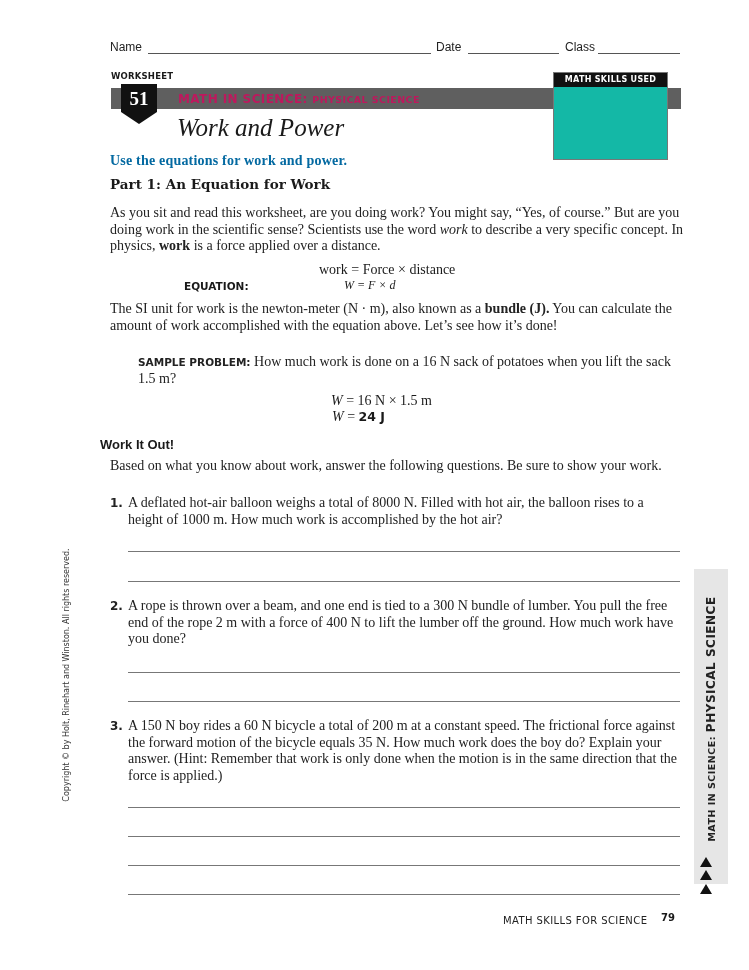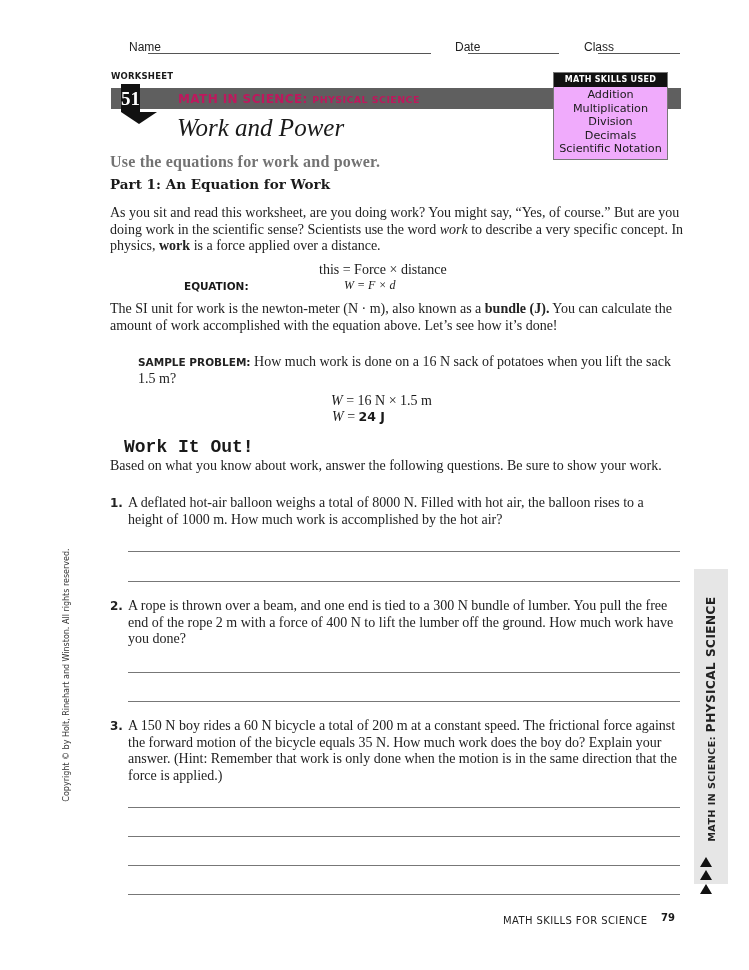--- a/index.html
+++ b/index.html
@@ -1,53 +1,53 @@
 <!DOCTYPE html>
 <html><head>
 <meta charset="utf-8">
 <style>
   html, body { margin:0; padding:0; background:#fff; }
   body { width:749px; height:970px; position:relative; overflow:hidden; color:#1a1a1a; }
   .abs { position:absolute; }
 
   
   .hdr { top:40px; left:110px; font-size:12px; font-family:"Liberation Sans", sans-serif; color:#222; }
-  .hdr .lbl { position:absolute; top:0; white-space:nowrap;margin-left:19px; }
+  .hdr .lbl { position:absolute; top:0; white-space:nowrap; }
   .hdr .line { position:absolute; top:13px; height:0; border-bottom:1px solid #555; }
 
   .ws-label { top:71px; left:111px; font-size:8.5px; font-weight:bold; font-family:"DejaVu Sans", sans-serif; letter-spacing:0.2px; }
   .bar { top:88px; left:111px; width:570px; height:21px; background:#5f5f5f; }
-  .badge { top:84px; left:121px; width:19px; height:28px; background:#111; color:#fff;
+  .badge { top:84px; left:121px; width:36px; height:28px; background:#111; color:#fff;
            font-family:"Liberation Serif", serif; font-weight:bold; font-size:19px; text-align:center; line-height:30px; }
   .badge-tip { top:112px; left:121px; width:0; height:0; border-left:18px solid transparent; border-right:18px solid transparent; border-top:12px solid #111; }
   .bar-title { top:92px; left:178px; color:#be185d; font-family:"DejaVu Sans", sans-serif; font-weight:bold; font-size:12px; letter-spacing:0.4px; white-space:nowrap; }
   .bar-title .sc { font-size:9.5px; }
   .page-title { top:114px; left:177px; font-family:"Liberation Serif", serif; font-style:italic; font-size:25px; white-space:nowrap;text-align:right; }
 
-  .skills { top:72px; left:553px; width:113px; height:86px; border:1px solid #777; background:#f0abfc; }
+  .skills { top:72px; left:553px; width:113px; height:86px; border:1px solid #777; background:#14b8a6; }
   .skills-head { height:14px; background:#111; color:#fff; font-family:"DejaVu Sans", sans-serif; font-weight:bold; font-size:8px; text-align:center; line-height:14px; letter-spacing:0.3px; }
   .skills-list { font-family:"DejaVu Sans", sans-serif; font-size:11.2px; text-align:center; line-height:13.6px; padding-top:1px; color:#1a1a1a; }
 
-  .instr { top:153px; left:110px; font-family:"Liberation Serif", serif; font-weight:bold; font-size:16px; white-space:nowrap; color:#737373; letter-spacing:0.2px; }
+  .instr { top:153px; left:110px; font-family:"Liberation Serif", serif; font-weight:bold; font-size:14px; white-space:nowrap; color:#0369a1; letter-spacing:0.2px; }
   .part1 { top:176px; left:110px; font-family:"DejaVu Serif", serif; font-weight:bold; font-size:13.5px; white-space:nowrap; }
 
   .para { left:110px; width:575px; font-family:"Liberation Serif", serif; font-size:14px; line-height:16.5px; color:#222; }
   .p1 { top:205px; }
   .eq-label { top:280px; left:138px; font-family:"DejaVu Sans", sans-serif; font-weight:bold; font-size:10.5px;margin-left:46px; }
   .eq1 { top:262px; left:319px; font-family:"Liberation Serif", serif; font-size:14px; white-space:nowrap; }
   .eq2 { top:278px; left:344px; font-family:"Liberation Serif", serif; font-size:12px; font-style:italic; white-space:nowrap; }
   .p2 { top:301px; }
   .sample { top:354px; left:138px; width:545px; font-family:"Liberation Serif", serif; font-size:14px; line-height:16.5px; color:#222; }
   .sample .sp-label { font-family:"DejaVu Sans", sans-serif; font-weight:bold; font-size:10.5px; }
   .s1 { top:393px; left:331px; font-family:"Liberation Serif", serif; font-size:14px; white-space:nowrap; }
   .s2 { top:409px; left:332px; font-family:"Liberation Serif", serif; font-size:14px; white-space:nowrap; }
   .s1 .v, .s2 .v { font-style:italic; }
   .s2 .ans { font-family:"DejaVu Sans", sans-serif; font-weight:bold; font-size:12.5px;margin-top:17px; }
 
-  .wio { top:437px; left:124px; font-family:Liberation Mono, monospace; font-weight:bold; font-size:18px; }
+  .wio { top:437px; left:100px; font-family:Liberation Sans, sans-serif; font-weight:bold; font-size:13px; }
   .p3 { top:458px; }
   .q { left:110px; width:570px; font-family:"Liberation Serif", serif; font-size:14px; line-height:16.5px; color:#222; }
   .q .num { position:absolute; left:0; top:0; font-family:"DejaVu Sans", sans-serif; font-weight:bold; font-size:12px; }
   .q .txt { margin-left:18px; display:block; }
   .q1 { top:495px; }
   .q2 { top:598px; }
   .q3 { top:718px; }
 
   .ans-line { left:128px; width:552px; height:0; border-top:1px solid #777; }
 
@@ -79,38 +79,31 @@
 <div class="abs bar"></div>
 <div class="abs badge">51</div>
 <div class="abs badge-tip"></div>
 <div class="abs bar-title">
   <span>MATH IN SCIENCE: </span><span class="sc">PHYSICAL SCIENCE</span>
 </div>
 <div class="abs page-title">Work and Power</div>
 
 <div class="abs skills">
   <div class="skills-head">MATH SKILLS USED</div>
-  <div class="skills-list">
-    <div>Addition</div>
-    <div>Multiplication</div>
-    <div>Division</div>
-    <div>Decimals</div>
-    <div>Scientific Notation</div>
-  </div>
 </div>
 
 <div class="abs instr">Use the equations for work and power.</div>
 <div class="abs part1">Part 1:  An Equation for Work</div>
 
 <div class="abs para p1">
   <span>As you sit and read this worksheet, are you doing work? You might say, “Yes, of course.” But are you doing work in the scientific sense? Scientists use the word </span><em>work</em><span> to describe a very specific concept. In physics, </span><strong>work</strong><span> is a force applied over a distance.</span>
 </div>
 
 <div class="abs eq-label">EQUATION:</div>
-<div class="abs eq1">this = Force × distance</div>
+<div class="abs eq1">work = Force × distance</div>
 <div class="abs eq2">W = F × d</div>
 
 <div class="abs para p2">
   <span>The SI unit for work is the newton-meter (N · m), also known as a </span><strong>bundle (J).</strong><span> You can calculate the amount of work accomplished with the equation above. Let’s see how it’s done!</span>
 </div>
 
 <div class="abs sample">
   <span class="sp-label">SAMPLE PROBLEM:</span><span> How much work is done on a 16 N sack of potatoes when you lift the sack 1.5 m?</span>
 </div>
 <div class="abs s1">

